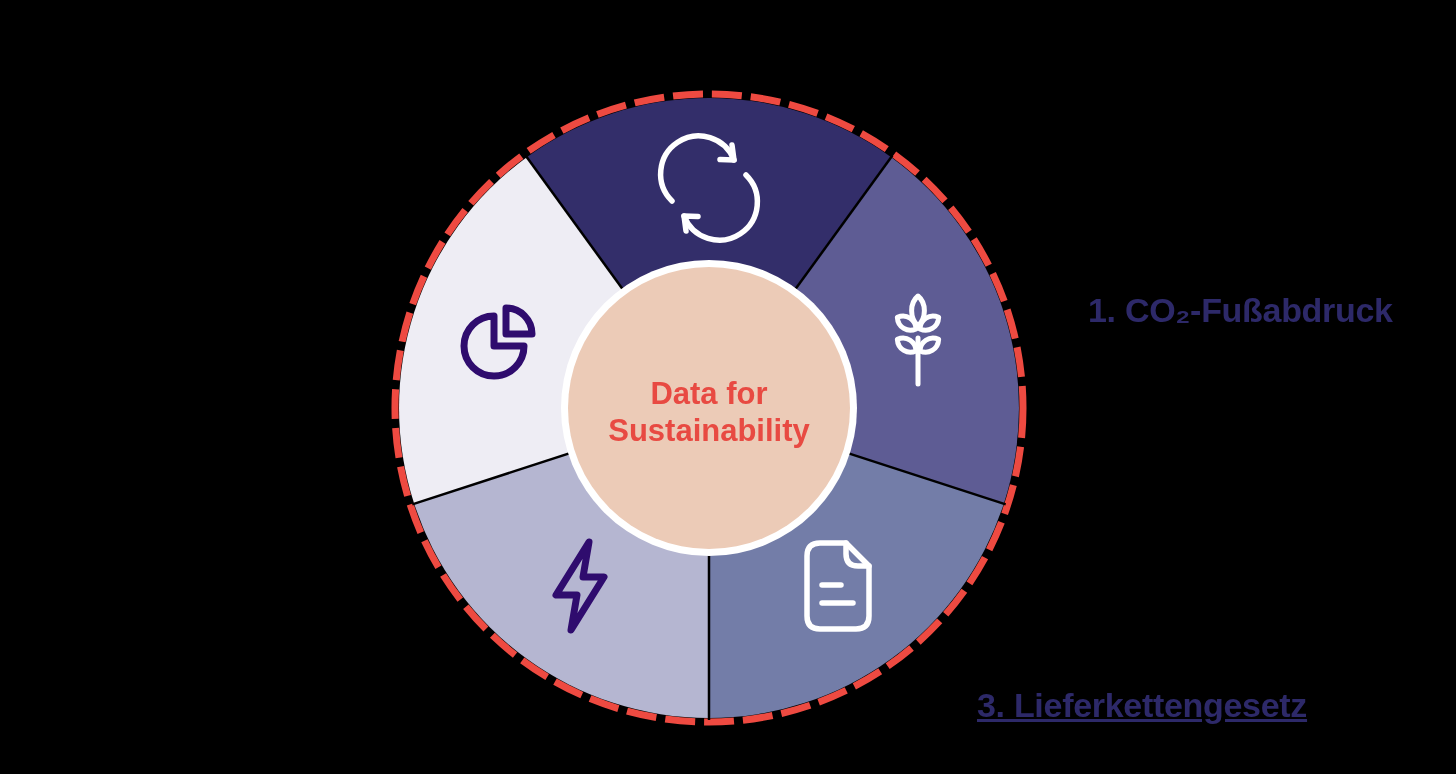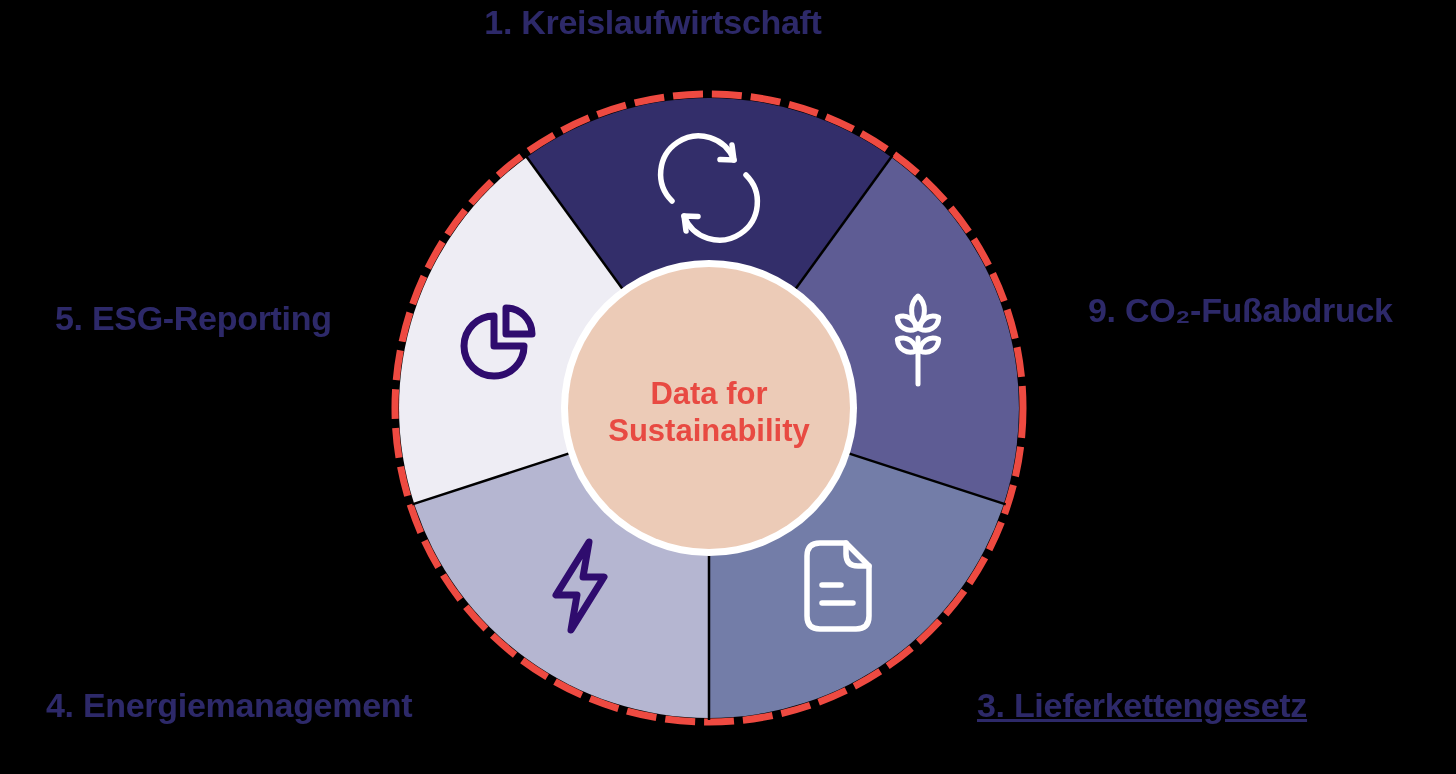--- a/index.html
+++ b/index.html
@@ -102,23 +102,20 @@
     <g transform="translate(580,586)" fill="none" stroke-width="7" stroke-linecap="round" stroke-linejoin="round" stroke="#2f0c6e">
       <path d="M 9 -44 L -24 9 L -3 9 L -9 44 L 24 -9 L 3 -9 Z"></path>
     </g>
 
     <g transform="translate(500,340)" fill="none" stroke-width="7" stroke-linecap="round" stroke-linejoin="round" stroke="#2f0c6e">
       <path d="M -6 -24 A 30 30 0 1 0 24 6 L -6 6 Z"></path>
       <path d="M 6 -32 A 26 26 0 0 1 32 -6 L 6 -6 Z"></path>
     </g>
   </svg>
 
-  <div class="seg-label centered" style="left:303px; top:4px; width:700px;">1. Kreislaufwirtschaft</div>
 
-  <div class="seg-label" style="left:1088px; top:292px;">9. CO₂-Fußabdruck</div>
+  <div class="seg-label" style="left:1088px; top:292px;">1. CO₂-Fußabdruck</div>
 
   <div class="seg-label" style="left:977px; top:687px;text-decoration:underline;">3. Lieferkettengesetz</div>
 
-  <div class="seg-label" style="left:46px; top:687px;">4. Energiemanagement</div>
 
-  <div class="seg-label" style="left:55px; top:300px;">5. ESG-Reporting</div>
 
 </div>
 
 </body></html>

